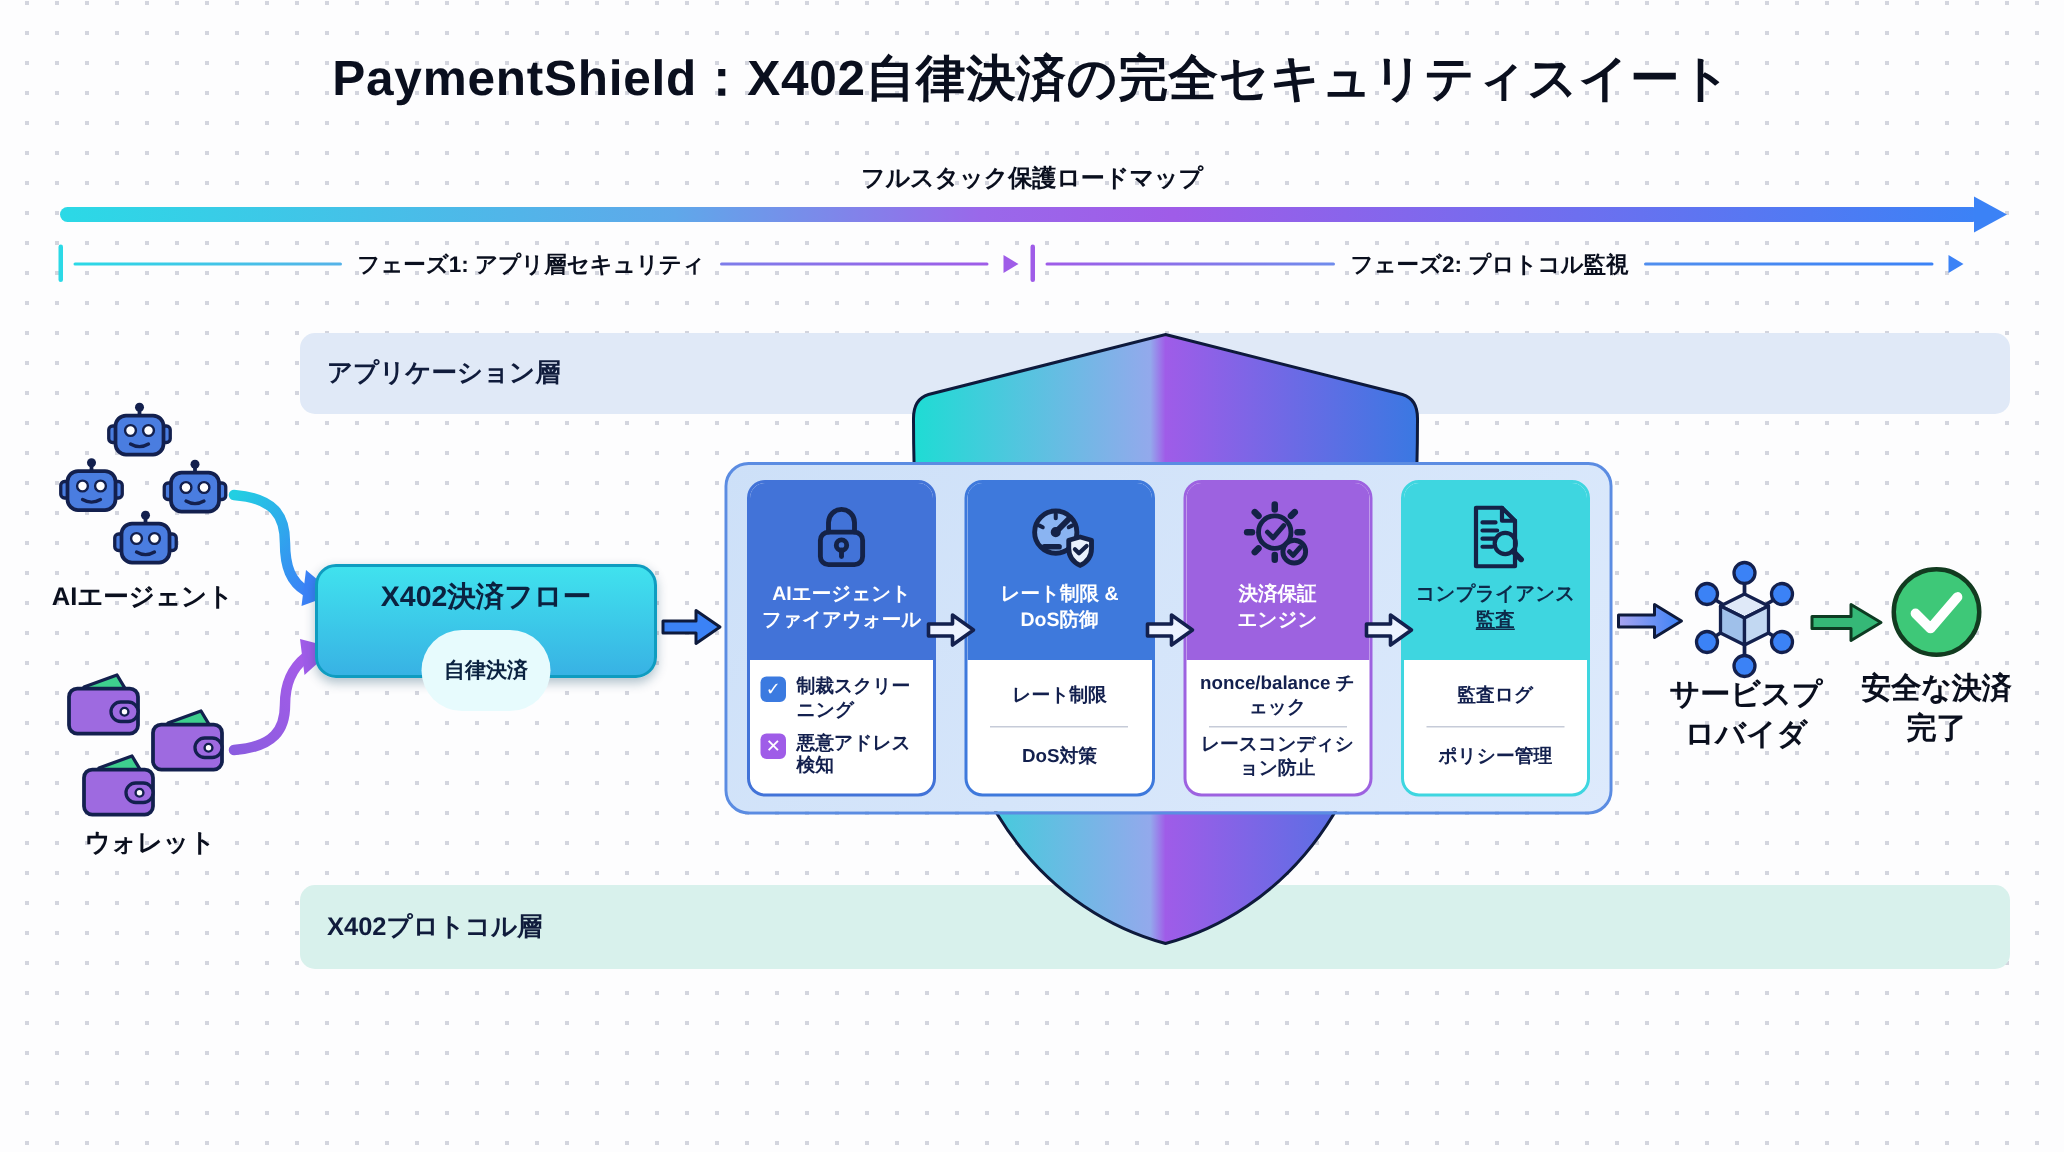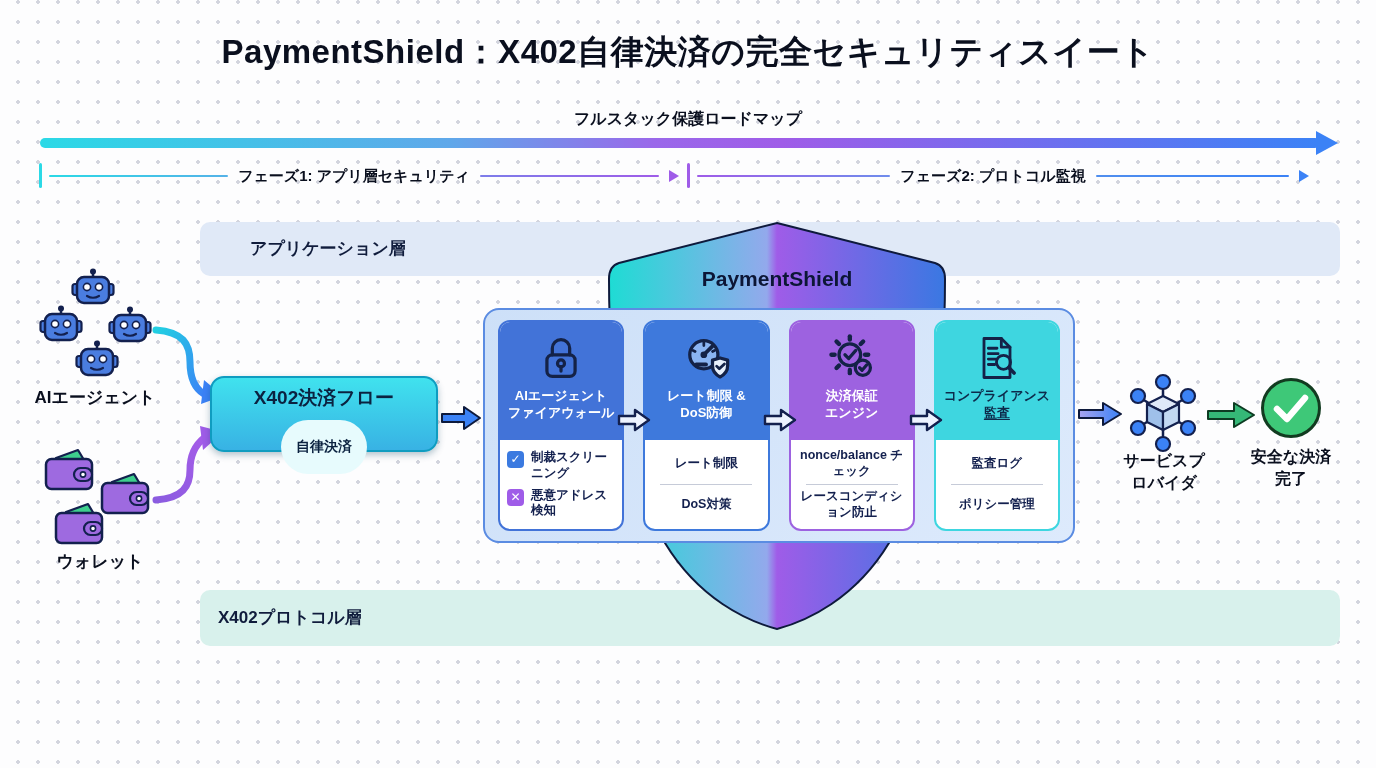--- a/index.html
+++ b/index.html
@@ -38,21 +38,21 @@
   .p2b { background:linear-gradient(90deg,#508eee,#3b82f6); }
   .phase-label { font-size:15px; font-weight:800; color:#0a0f1e; white-space:nowrap; }
   .phase-head { width:0; height:0; border-top:6px solid transparent; border-bottom:6px solid transparent; }
   .ph1 { border-left:10px solid #9f5ce8; }
   .ph2 { border-left:10px solid #3b82f6; }
 
   .layer-band { left:200px; width:1140px; border-radius:10px; z-index:1; }
   .band-app { top:222px; height:54px; background:#e0e9f7; }
   .band-proto { top:590px; height:56px; background:#d8f1ec; }
   .band-label { padding-left:18px; font-size:17px; font-weight:800; color:#101c3c; }
-  .band-app .band-label { line-height:54px;margin-left:32px; }
+  .band-app .band-label { line-height:54px; }
   .band-proto .band-label { line-height:56px; }
 
   .shield-svg { top:221px; left:601px; z-index:2; }
   .shield-title { top:267px; left:601px; width:352px; text-align:center; z-index:2;
     font-size:21px; font-weight:800; color:#0c1636; }
 
   .cards-panel { top:308px; left:483px; width:592px; height:235px; z-index:3;
     background:linear-gradient(135deg,#cde0f8,#ddeafc); border:2.5px solid #5b8ce2; border-radius:16px;
     display:grid; grid-template-columns:repeat(4,1fr); gap:19px; padding:10px 13px; }
   .card { border-radius:12px; overflow:hidden; background:#ffffff; display:flex; flex-direction:column;
@@ -83,21 +83,21 @@
 
   .x402-box { top:376px; left:210px; width:228px; height:76px; border-radius:14px;
     background:linear-gradient(180deg,#40e2ee,#38b2e4); border:2px solid #0f9cc0;
     box-shadow:0 3px 7px rgba(0,60,90,.3); z-index:2;
     display:flex; flex-direction:column; align-items:center; padding-top:7px; }
   .x402-title { font-size:19px; font-weight:800; color:#0b2240; }
   .x402-div { width:196px; height:1.5px; background:rgba(8,60,92,.35); margin:4px 0 5px; }
   .x402-badge { background:#e7fbfd; border-radius:999px; padding:18px 15px;
     font-size:14px; font-weight:800; color:#0b2240; }
 
-  .flow-label { font-size:16px; font-weight:800; color:#0a0f1e; text-align:center; line-height:1.35; }
+  .flow-label { font-size:20px; font-weight:800; color:#0a0f1e; text-align:center; line-height:1.35; }
   .provider-label { top:450px; left:1104px; width:120px; }
   .done-label { top:446px; left:1235px; width:112px; }
 </style>
 </head>
 <body>
 
 <div class="canvas">
 
   <div class="abs main-title">PaymentShield：X402自律決済の完全セキュリティスイート</div>
 
@@ -132,21 +132,20 @@
     <defs>
       <linearGradient id="shieldGrad" x1="0" y1="0" x2="1" y2="0">
         <stop offset="0%" stop-color="#1edcd4"></stop>
         <stop offset="47%" stop-color="#93a9ec"></stop>
         <stop offset="50%" stop-color="#9f5ce8"></stop>
         <stop offset="100%" stop-color="#3a78e2"></stop>
       </linearGradient>
     </defs>
     <path d="M176 2 L334 42 Q344 45 344 58 C344 168 332 248 288 322 C254 378 206 400 176 408 C146 400 98 378 64 322 C20 248 8 168 8 58 Q8 45 18 42 Z" fill="url(#shieldGrad)" stroke="#0e1a3c" stroke-width="2"></path>
   </svg>
-  <div class="abs shield-title">PaymentShield</div>
 
   <div class="abs cards-panel">
 
     <div class="card c1" style="--c:#4273d8">
       <div class="card-head">
         <svg class="card-icon" viewBox="0 0 48 48" fill="none" stroke="#142247" stroke-width="3" stroke-linecap="round" stroke-linejoin="round">
           <path d="M16 21 v-6 a8 8 0 0 1 16 0 v6"></path>
           <rect x="11" y="21" width="26" height="20" rx="5"></rect>
           <circle cx="24" cy="29" r="3.2"></circle>
           <path d="M24 32 v4"></path>

